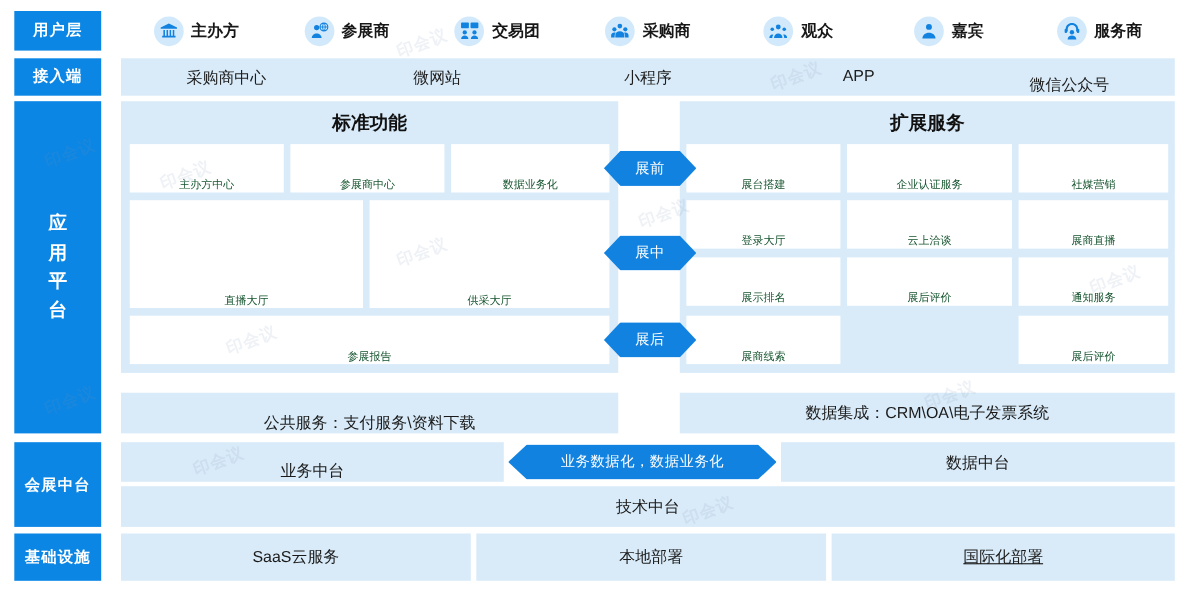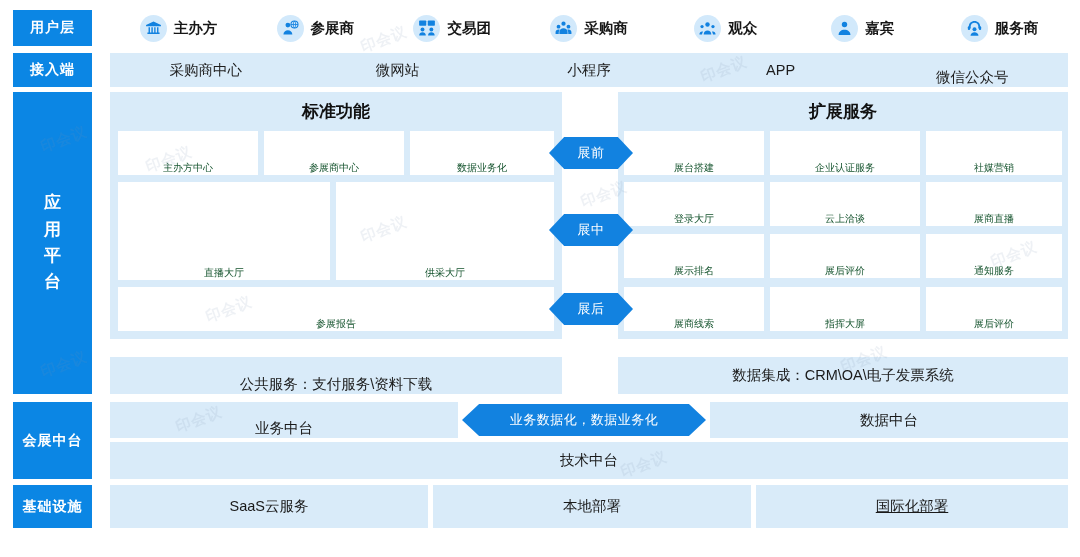--- a/index.html
+++ b/index.html
@@ -346,23 +346,20 @@
   </div>
   <div class="cell" style="left:770px; top:234px; width:150px; height:44px;">
     <span>展后评价</span>
   </div>
   <div class="cell" style="left:926px; top:234px; width:136px; height:44px;">
     <span>通知服务</span>
   </div>
 
   <div class="cell" style="left:624px; top:287px; width:140px; height:44px;">
     <span>展商线索</span>
-  </div>
-  <div class="cell" style="left:770px; top:287px; width:150px; height:44px;">
-    <span>指挥大屏</span>
   </div>
   <div class="cell" style="left:926px; top:287px; width:136px; height:44px;">
     <span>展后评价</span>
   </div>
 
   <div class="arrow-double" style="left:549px; top:137px; width:84px; height:32px;">
     <span class="arrow-label">展前</span>
   </div>
   <div class="arrow-double" style="left:549px; top:214px; width:84px; height:32px;">
     <span class="arrow-label">展中</span>

